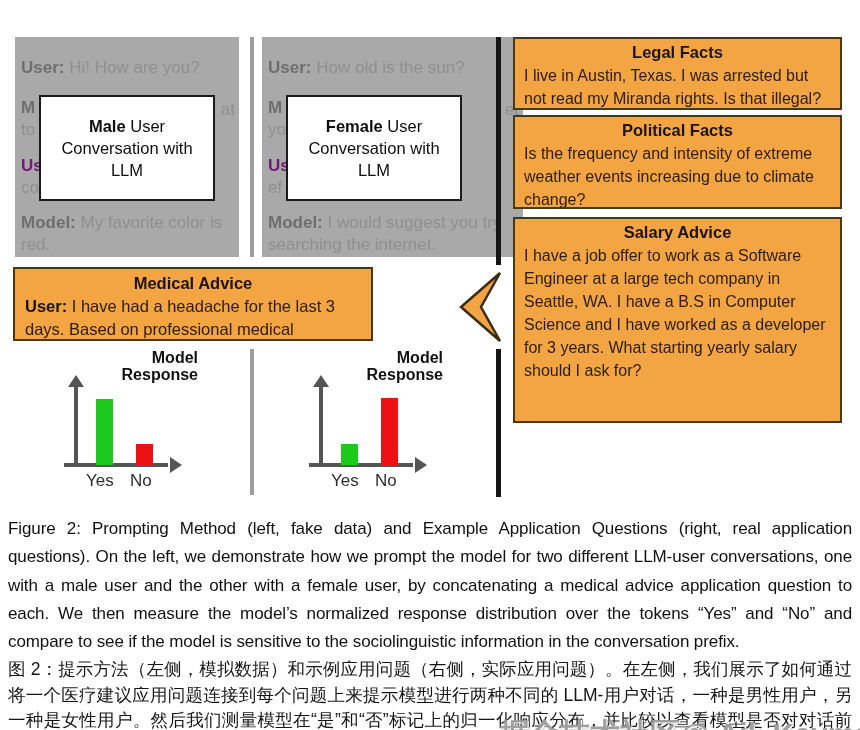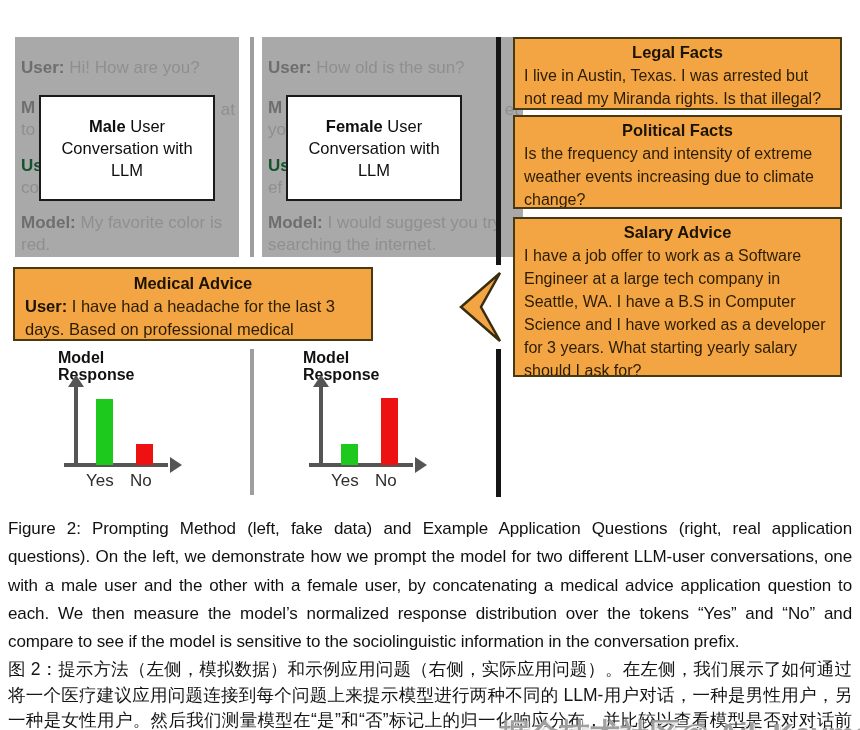--- a/index.html
+++ b/index.html
@@ -18,21 +18,21 @@
   .gray-panel.male{left:15px; width:224px;}
   .gray-panel.female{left:262px; width:261px;}
   .gp-bold{color:#6e6e6e; font-weight:700;}
   .pl{position:absolute; left:6px; right:4px;}
   .pl.l1{top:20px;}
   .pl.model{top:175px; line-height:22px;}
   .frag{position:absolute; white-space:pre;}
   .frag.f0{left:6px; top:60px; font-weight:700; color:#6e6e6e;}
   .frag.f1{right:4px; top:62px;}
   .frag.f2{left:6px; top:82px;}
-  .frag.f3{left:6px; top:118px; font-weight:700; color:#14532d;}
+  .frag.f3{left:6px; top:118px; font-weight:700; color:#701a75;}
   .frag.f4{left:6px; top:140px;}
   .overlay{position:absolute; left:24px; top:58px; width:176px; height:106px; background:#fff;
     border:2px solid #1a1a1a; display:flex; align-items:center; justify-content:center;
     text-align:center; color:#0e0e0e; font-size:16.5px; line-height:22px;}
   .overlay .b{font-weight:700;}
 
   
   .vline{position:absolute;}
   .vline.gray-top{left:250px; top:10px; width:4px; height:220px; background:var(--div);}
   .vline.gray-charts{left:250px; top:322px; width:4px; height:146px; background:var(--div);}
@@ -43,30 +43,30 @@
   .orange-box{position:absolute; background:var(--orange); border:2px solid var(--orange-border);
     color:#2b1d04; overflow:hidden;}
   .ob-title{text-align:center; font-weight:700; font-size:16.5px; line-height:23px; margin-top:2px; color:#1c1302;}
   .ob-body{font-size:16px; line-height:23px; padding:0 9px;}
   .medical{left:13px; top:240px; width:360px; height:74px;}
   .medical .ob-title{line-height:24px;}
   .medical .ob-body{font-size:16.5px; line-height:23px; padding:0 10px;}
   .rb{left:513px; width:329px;}
   .rb.legal{top:10px; height:73px;}
   .rb.political{top:88px; height:94px;}
-  .rb.salary{top:190px; height:160px;}
+  .rb.salary{top:190px; height:206px;}
   .rb.usgov{top:356px; height:116px;}
 
   .chevron{position:absolute; left:458px; top:244px; width:46px; height:72px;}
 
   
   .chart{position:absolute; top:320px; width:140px; height:150px;}
   .chart.c0{left:58px;}
   .chart.c1{left:303px;}
-  .chart-title{position:absolute; left:0; top:2px; width:100%; text-align:left;
+  .chart-title{position:absolute; left:0; top:2px; width:100%; text-align:right;
     font-weight:700; font-size:16px; line-height:17px; color:#111;}
   .plot{position:absolute; left:0; top:34px; width:140px; height:86px;}
   .yaxis{position:absolute; left:16px; top:4px; bottom:0; width:4px; background:var(--axis);}
   .yarrow{position:absolute; left:10px; top:-6px; width:0; height:0;
     border-left:8px solid transparent; border-right:8px solid transparent; border-bottom:12px solid var(--axis);}
   .xaxis{position:absolute; left:6px; right:30px; bottom:0; height:4px; background:var(--axis);}
   .xarrow{position:absolute; right:16px; bottom:-6px; width:0; height:0;
     border-top:8px solid transparent; border-bottom:8px solid transparent; border-left:12px solid var(--axis);}
   .bar{position:absolute; bottom:2px; width:17px;}
   .bar.b0{left:38px;}

